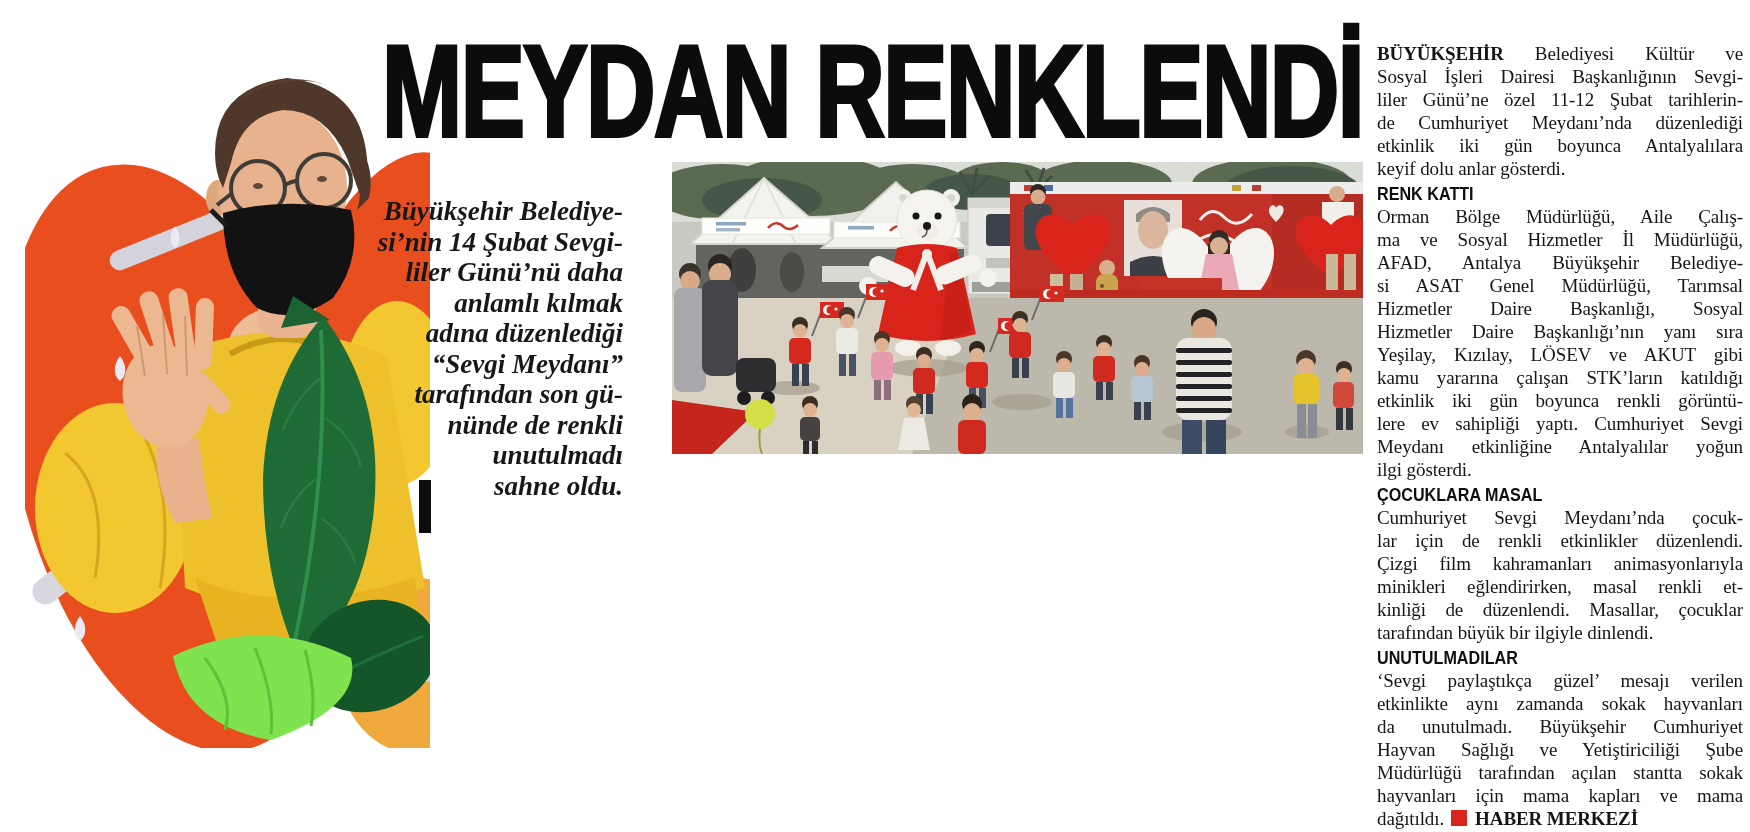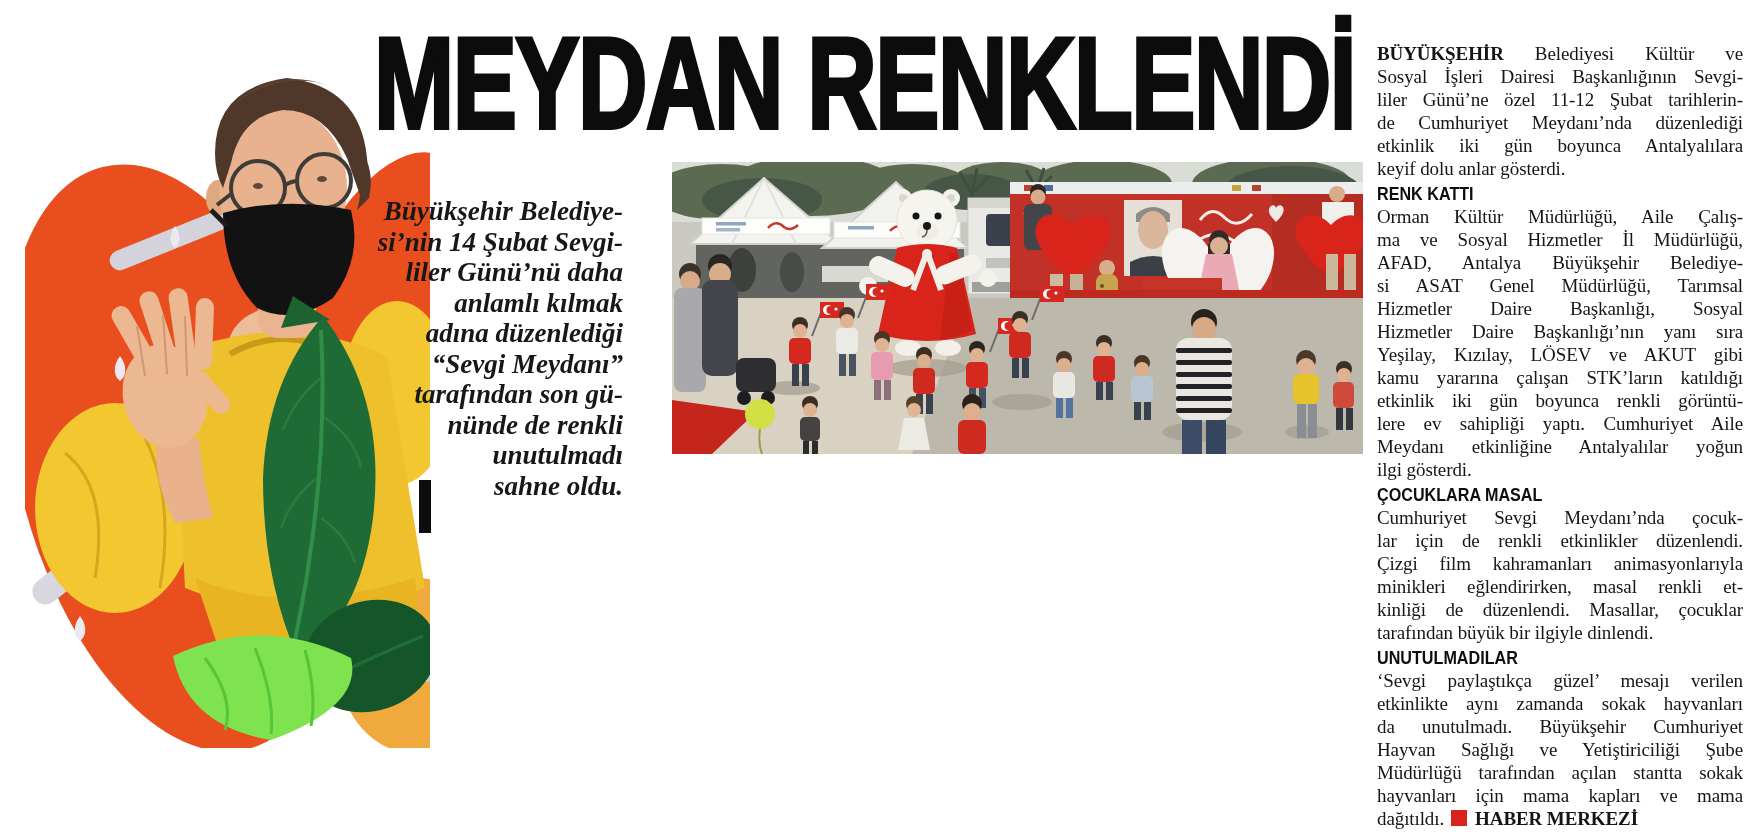--- a/index.html
+++ b/index.html
@@ -3,21 +3,21 @@
 <meta charset="utf-8">
 <style>
   :root{
     --paper:#ffffff; --ink:#141414; --accent-red:#d8241b;
   }
   html,body{margin:0;padding:0;background:var(--paper);}
   .page{position:relative;width:1750px;height:832px;background:var(--paper);overflow:hidden;
         font-family:"Liberation Serif",serif;color:var(--ink);}
 
   
-  .headline{position:absolute;left:366px;top:10px;margin:8px;height:140px;width:1000px;text-decoration:underline;}
+  .headline{position:absolute;left:366px;top:10px;margin:16px;height:140px;width:1000px;text-decoration:underline;}
   .headline-inner{display:inline-block;white-space:nowrap;font-family:"Liberation Sans",sans-serif;
     font-weight:700;font-size:130px;line-height:1;color:#0c0c0c;-webkit-text-stroke:4px #0c0c0c;
     letter-spacing:-2px;transform:scaleX(0.74);transform-origin:0 0;}
 
   
   .intro{position:absolute;left:358px;top:148px;width:265px;height:300px;overflow:hidden;
     font-family:"Liberation Serif",serif;font-style:italic;font-weight:700;
     font-size:27px;line-height:30.5px;text-align:right;color:#171717;margin-top:48px;}
   .intro .line{display:block;white-space:nowrap;}
 
@@ -475,30 +475,30 @@
           <span class="line">liler Günü’ne özel 11-12 Şubat tarihlerin-</span>
           <span class="line">de Cumhuriyet Meydanı’nda düzenlediği</span>
           <span class="line">etkinlik iki gün boyunca Antalyalılara</span>
           <span class="line">keyif dolu anlar gösterdi.</span>
         </div>
     </div>
 
     <span class="subhead">RENK KATTI</span>
     <div class="para">
       <div class="lines endpara">
-          <span class="line">Orman Kültür Müdürlüğü, Aile Çalış-</span>
+          <span class="line">Orman Bölge Müdürlüğü, Aile Çalış-</span>
           <span class="line">ma ve Sosyal Hizmetler İl Müdürlüğü,</span>
           <span class="line">AFAD, Antalya Büyükşehir Belediye-</span>
           <span class="line">si ASAT Genel Müdürlüğü, Tarımsal</span>
           <span class="line">Hizmetler Daire Başkanlığı, Sosyal</span>
           <span class="line">Hizmetler Daire Başkanlığı’nın yanı sıra</span>
           <span class="line">Yeşilay, Kızılay, LÖSEV ve AKUT gibi</span>
           <span class="line">kamu yararına çalışan STK’ların katıldığı</span>
           <span class="line">etkinlik iki gün boyunca renkli görüntü-</span>
-          <span class="line">lere ev sahipliği yaptı. Cumhuriyet Aile</span>
+          <span class="line">lere ev sahipliği yaptı. Cumhuriyet Sevgi</span>
           <span class="line">Meydanı etkinliğine Antalyalılar yoğun</span>
           <span class="line">ilgi gösterdi.</span>
         </div>
     </div>
 
     <span class="subhead">ÇOCUKLARA MASAL</span>
     <div class="para">
       <div class="lines endpara">
           <span class="line">Cumhuriyet Sevgi Meydanı’nda çocuk-</span>
           <span class="line">lar için de renkli etkinlikler düzenlendi.</span>

